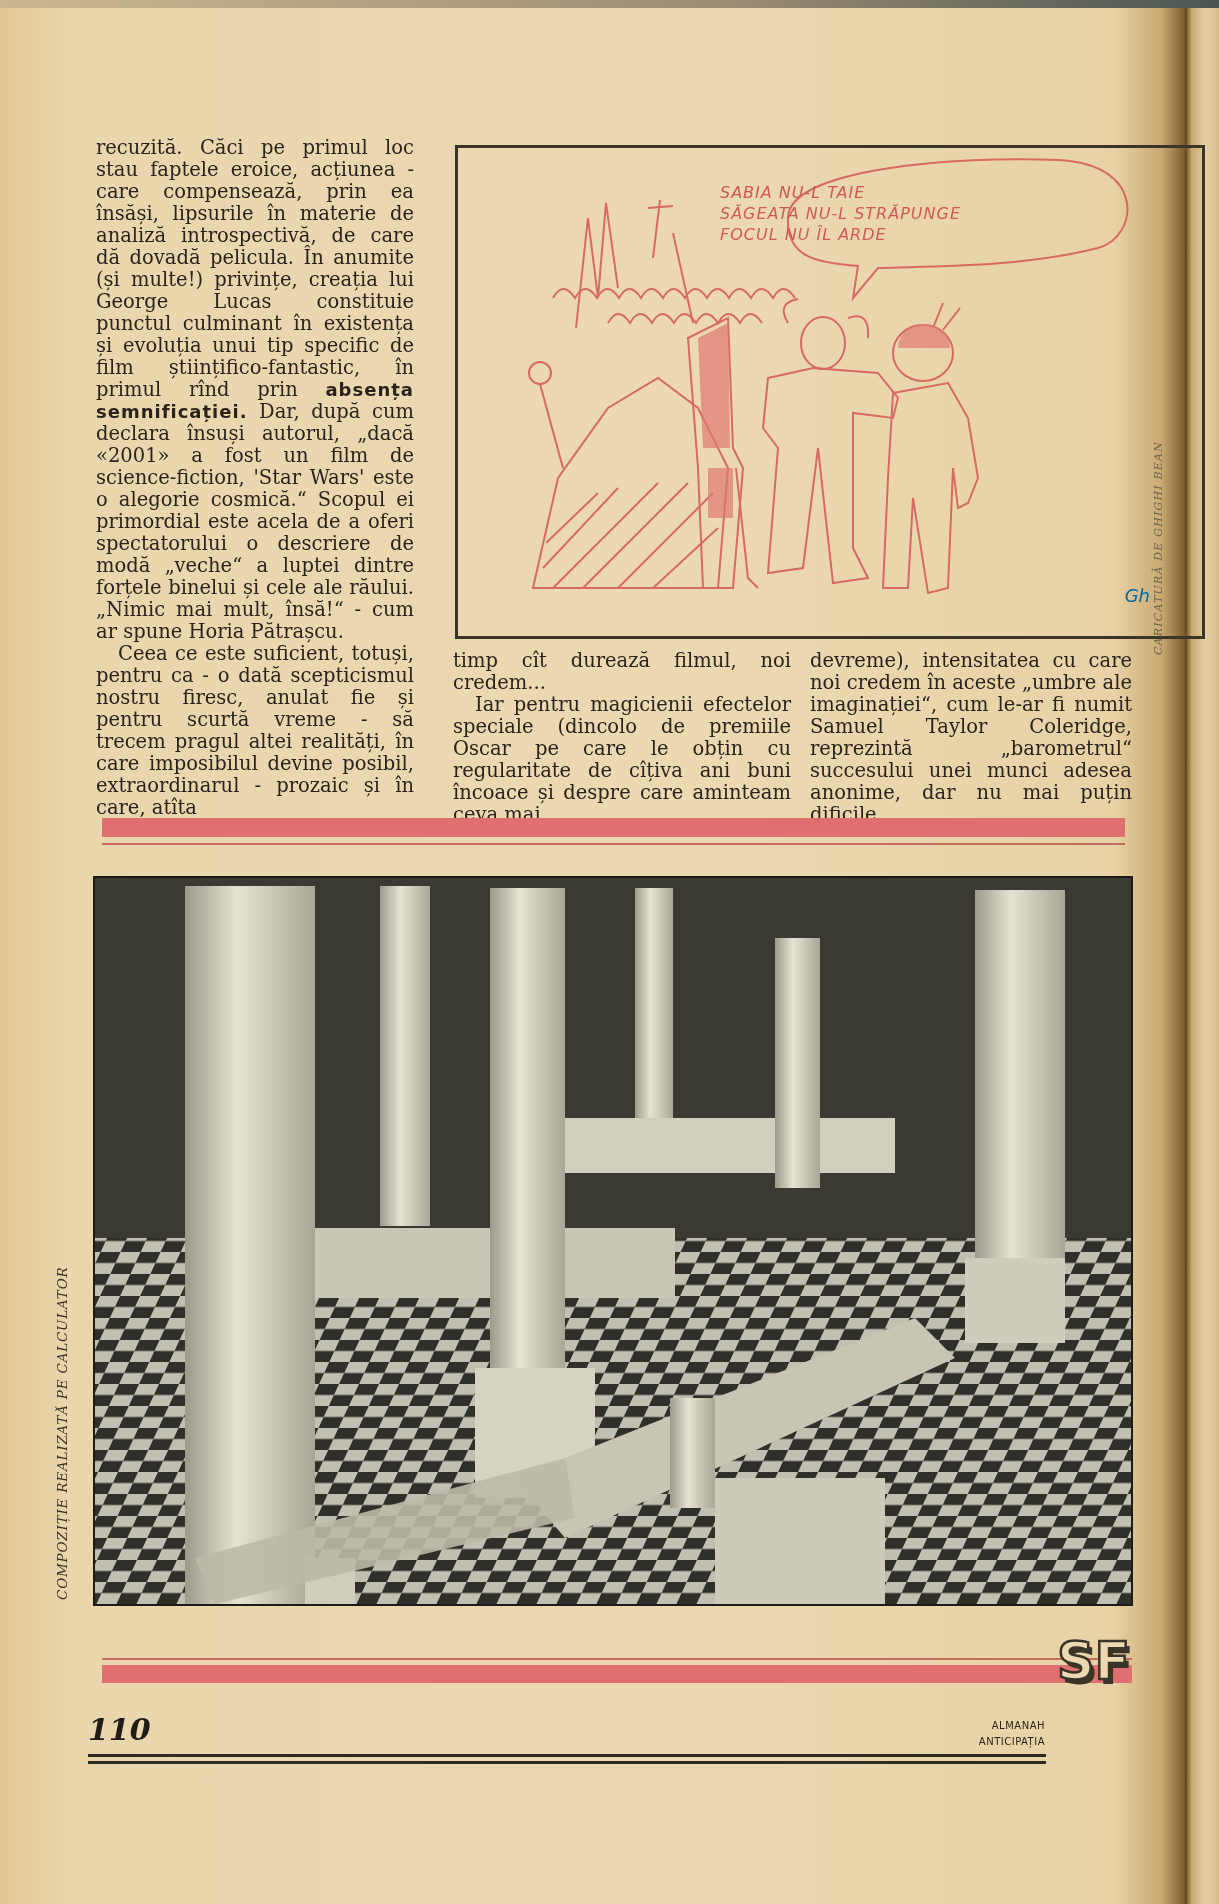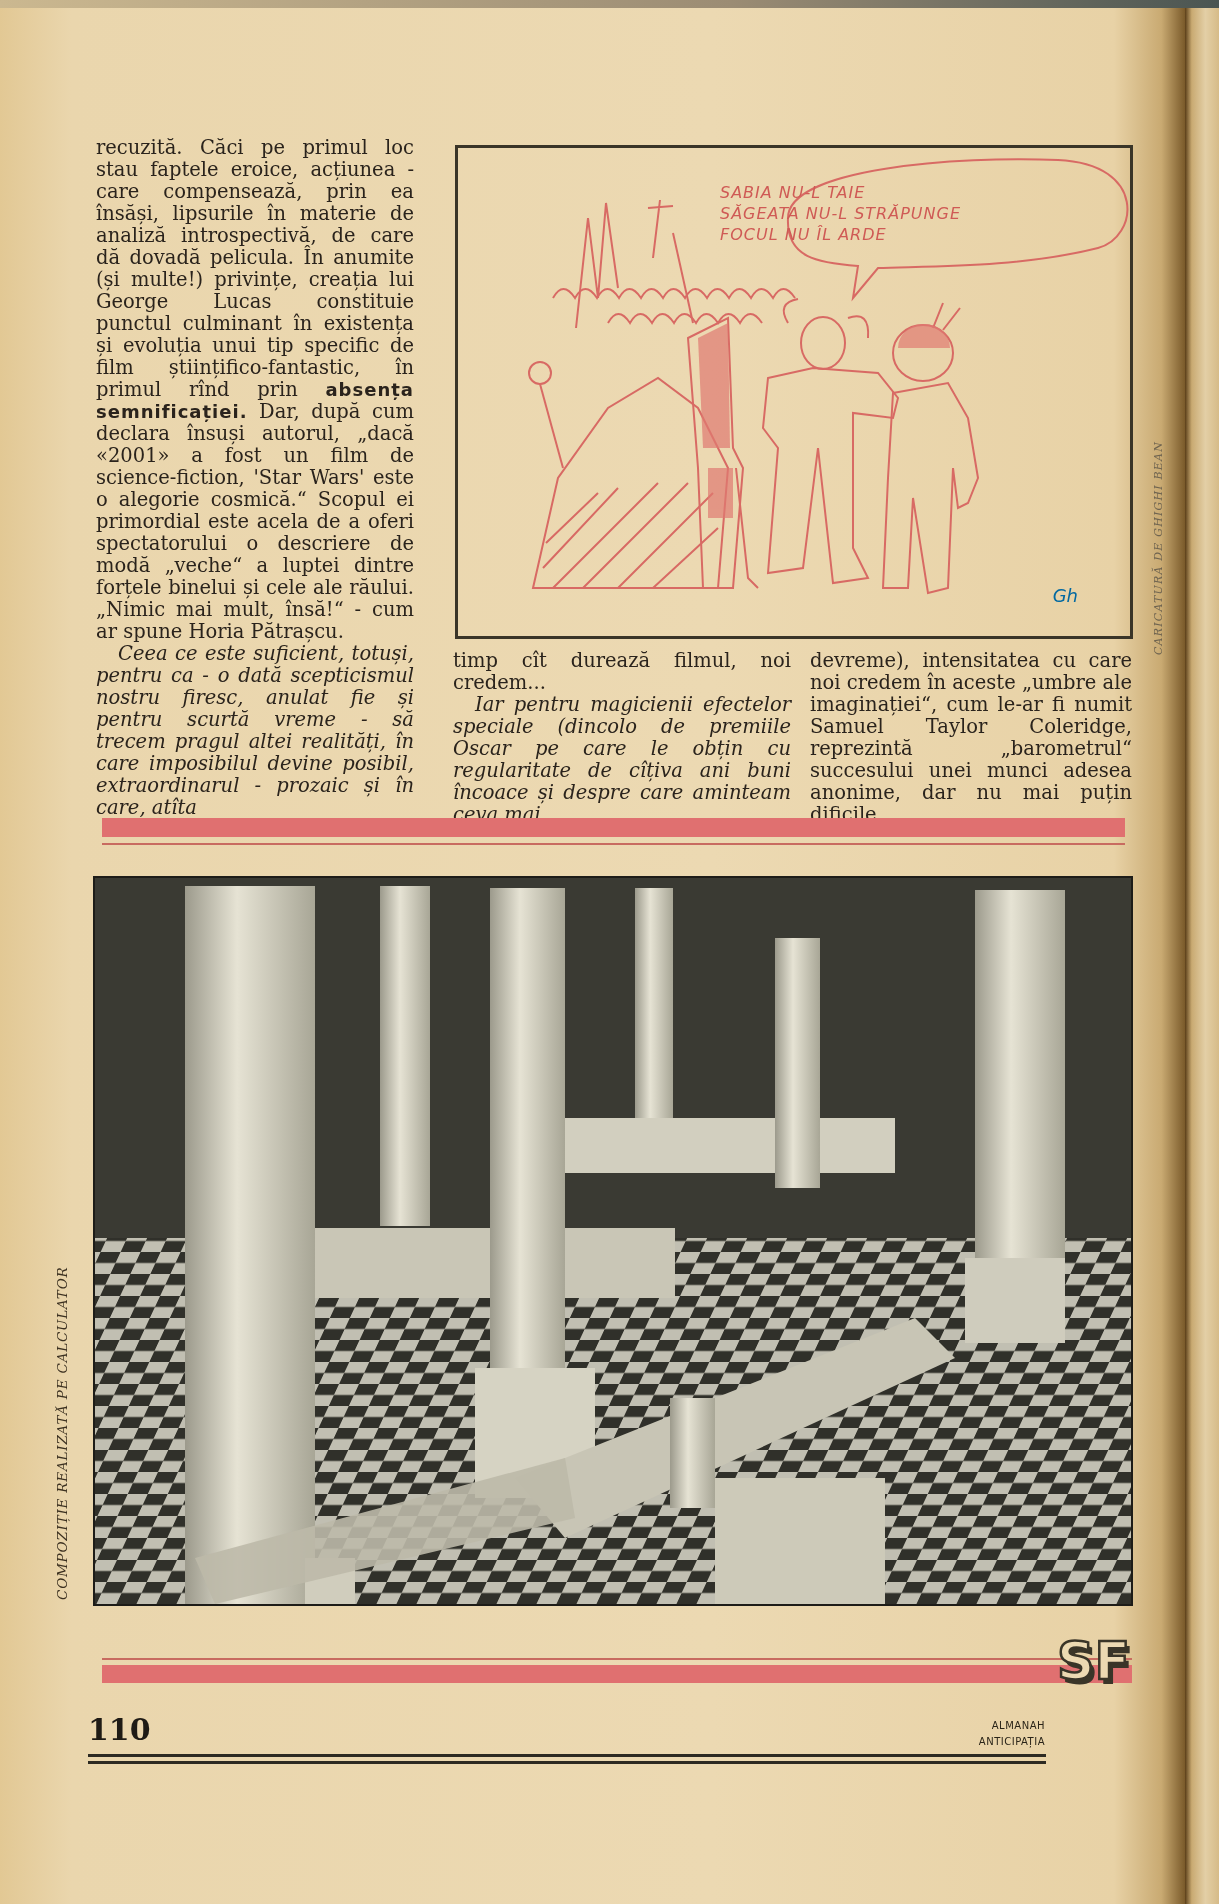--- a/index.html
+++ b/index.html
@@ -2,37 +2,37 @@
 <html><head>
 <meta charset="utf-8">
 <style>
   html,body{margin:0;padding:0;}
   body{width:1219px;height:1904px;background:#e6cfa3;position:relative;overflow:hidden;font-family:"DejaVu Serif",serif;color:#2a231c;}
   .page{position:absolute;left:0;top:0;width:1185px;height:1904px;background:linear-gradient(90deg,#e2c894 0%,#ead6ad 6%,#ecd9b2 60%,#e8d2a6 94%,#c9aa72 98%,#7a5a2a 100%);}
   .next-page{position:absolute;left:1185px;top:0;width:34px;height:1904px;background:linear-gradient(90deg,#5a3e18 0%,#c9aa72 20%,#e3cfa6 60%,#d6bb88 100%);}
   .topbar{position:absolute;left:0;top:0;width:1219px;height:8px;background:linear-gradient(90deg,#cbb890,#9b8c74 60%,#4a5552);}
   .col{position:absolute;font-size:19.5px;line-height:22px;text-align:justify;hyphens:manual;}
   .col p{margin:0;}
-  .col p.indent{text-indent:22px;font-style:italic;}
+  .col p.indent{text-indent:22px;}
   .col .strong{font-weight:bold;letter-spacing:1px;font-family:"DejaVu Sans",sans-serif;font-size:18px;}
   #col1{left:96px;top:137px;width:318px;}
   #col2{left:453px;top:650px;width:338px;}
   #col3{left:810px;top:650px;width:322px;}
-  .cartoon{position:absolute;left:455px;top:145px;width:678px;height:494px;border:3px solid #3a3528;box-sizing:border-box;}
+  .cartoon{position:absolute;left:455px;top:145px;width:750px;height:494px;border:3px solid #3a3528;box-sizing:border-box;}
   .bubble-text{position:absolute;left:262px;top:34px;color:#cf5a55;font-family:"DejaVu Sans",sans-serif;font-size:16px;line-height:21px;letter-spacing:1px;font-style:italic;}
   .bubble-text div{white-space:nowrap;}
   .sig{position:absolute;right:52px;bottom:30px;color:#0369a1;font-style:italic;font-size:18px;font-family:"DejaVu Sans",sans-serif;}
   .side-caption-right{position:absolute;left:1148px;top:365px;width:22px;height:290px;}
   .side-caption-right span{position:absolute;left:0;top:0;transform-origin:0 0;transform:translate(4px,290px) rotate(-90deg);white-space:nowrap;font-size:11px;letter-spacing:1.2px;color:#6f6450;font-style:italic;font-family:"DejaVu Serif",serif;}
   .side-caption-left{position:absolute;left:52px;top:1255px;width:22px;height:345px;}
   .side-caption-left span{position:absolute;left:0;top:0;transform-origin:0 0;transform:translate(2px,345px) rotate(-90deg);white-space:nowrap;font-size:13.5px;letter-spacing:0.8px;color:#3b3020;font-style:italic;font-family:"DejaVu Serif",serif;}
   .rule-red{position:absolute;background:#e07070;}
   .rule-thin{position:absolute;height:2px;background:#c86b60;}
   .photo{position:absolute;left:93px;top:876px;width:1040px;height:730px;border:2px solid #1d1c18;box-sizing:border-box;overflow:hidden;background:#3d3d35;}
-  .footer-num{position:absolute;left:88px;top:1712px;font-family:"DejaVu Serif",serif;font-weight:bold;font-size:30px;color:#1f1b15;}
+  .footer-num{position:absolute;left:88px;top:1712px;font-family:"DejaVu Serif",serif;font-weight:bold;font-style:italic;font-size:30px;color:#1f1b15;}
   .footer-rule{position:absolute;left:88px;height:3px;background:#2d2a22;}
   .brand{position:absolute;left:920px;top:1718px;text-align:right;width:125px;font-family:"DejaVu Sans",sans-serif;font-size:10px;line-height:16px;letter-spacing:0.5px;color:#2a2418;}
   .sf-logo{position:absolute;left:1055px;top:1630px;width:75px;height:60px;}
 </style>
 </head>
 <body>
 
 <div class="page"></div>
 <div class="next-page"></div>
 <div class="topbar"></div>

